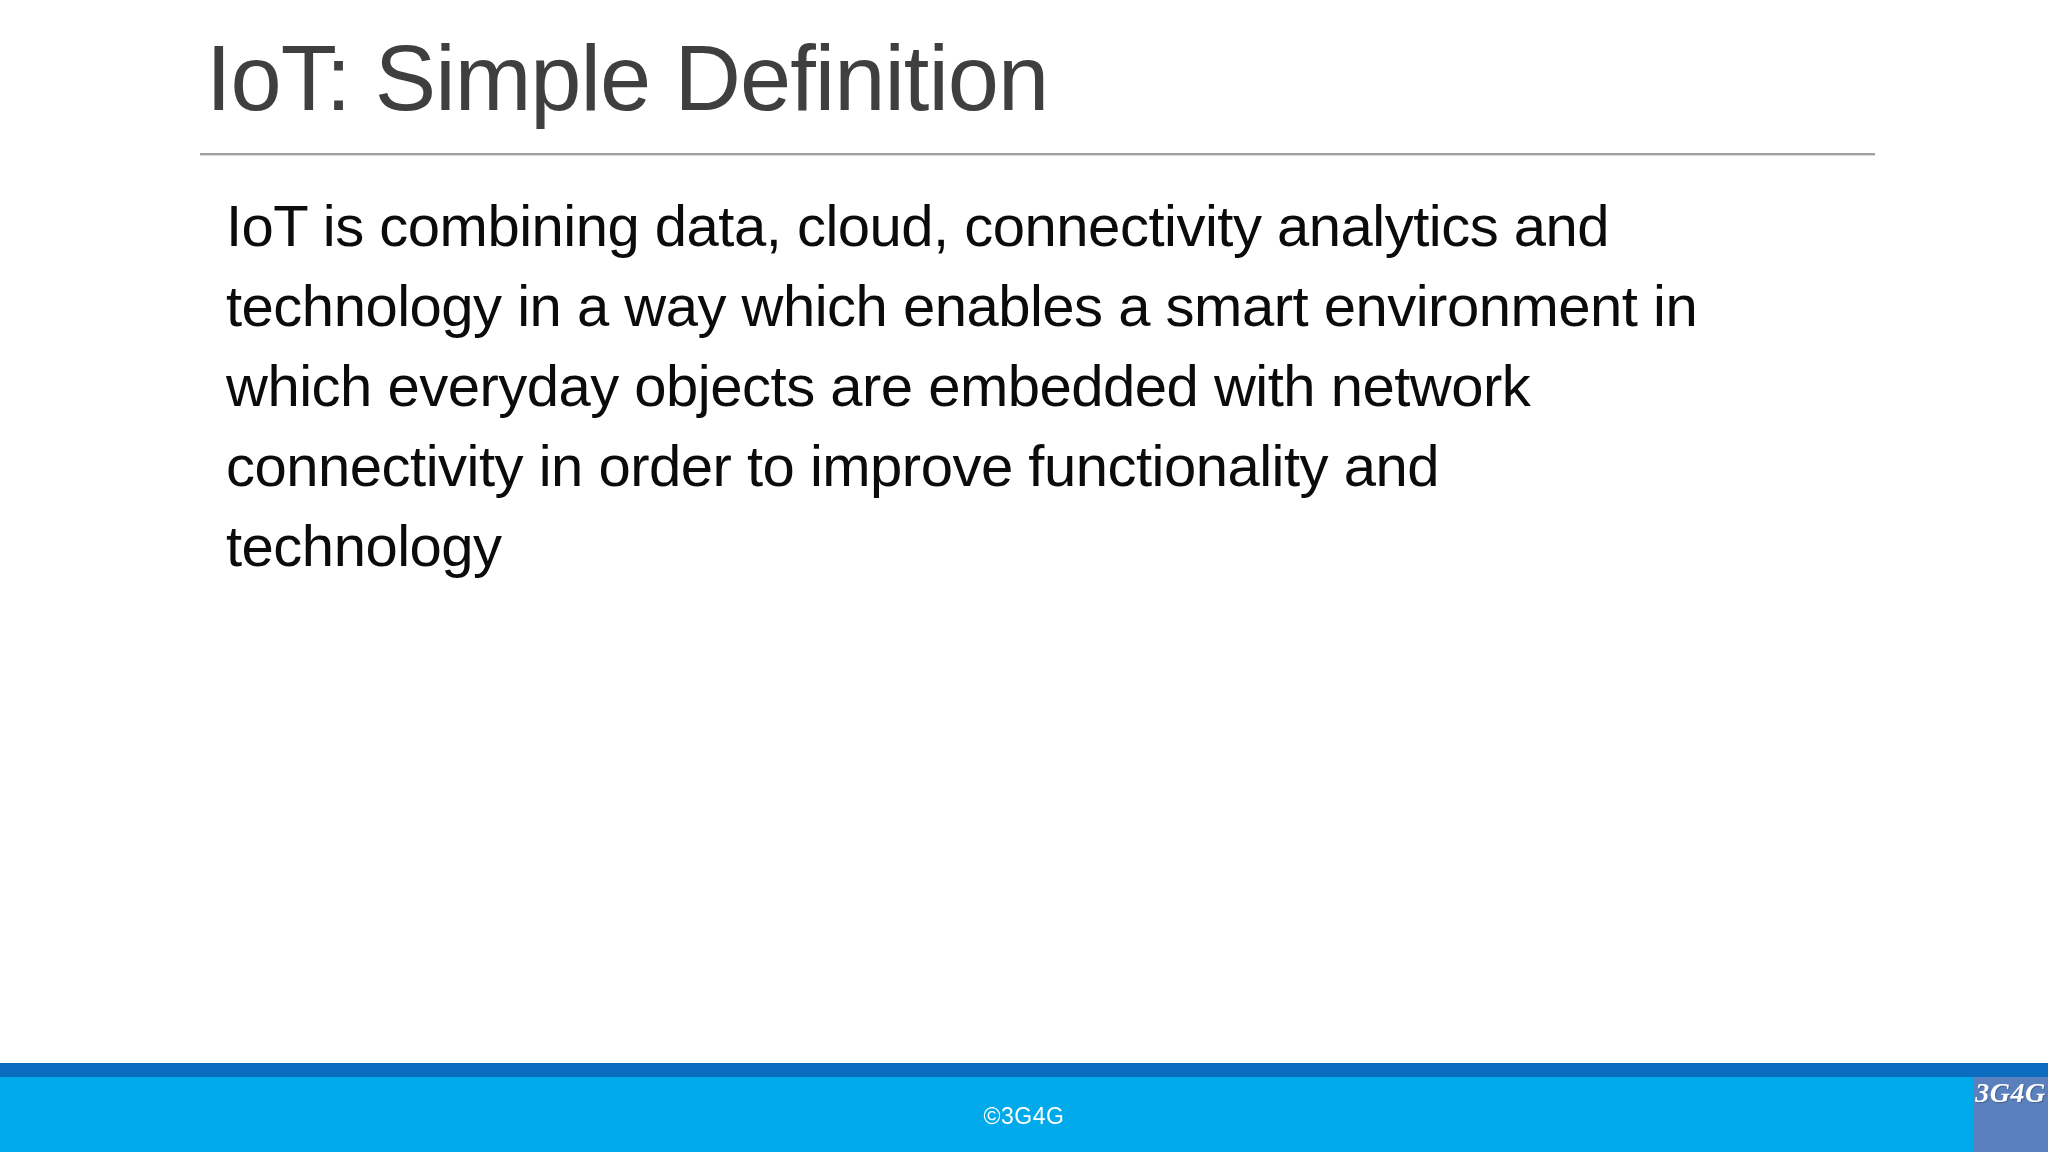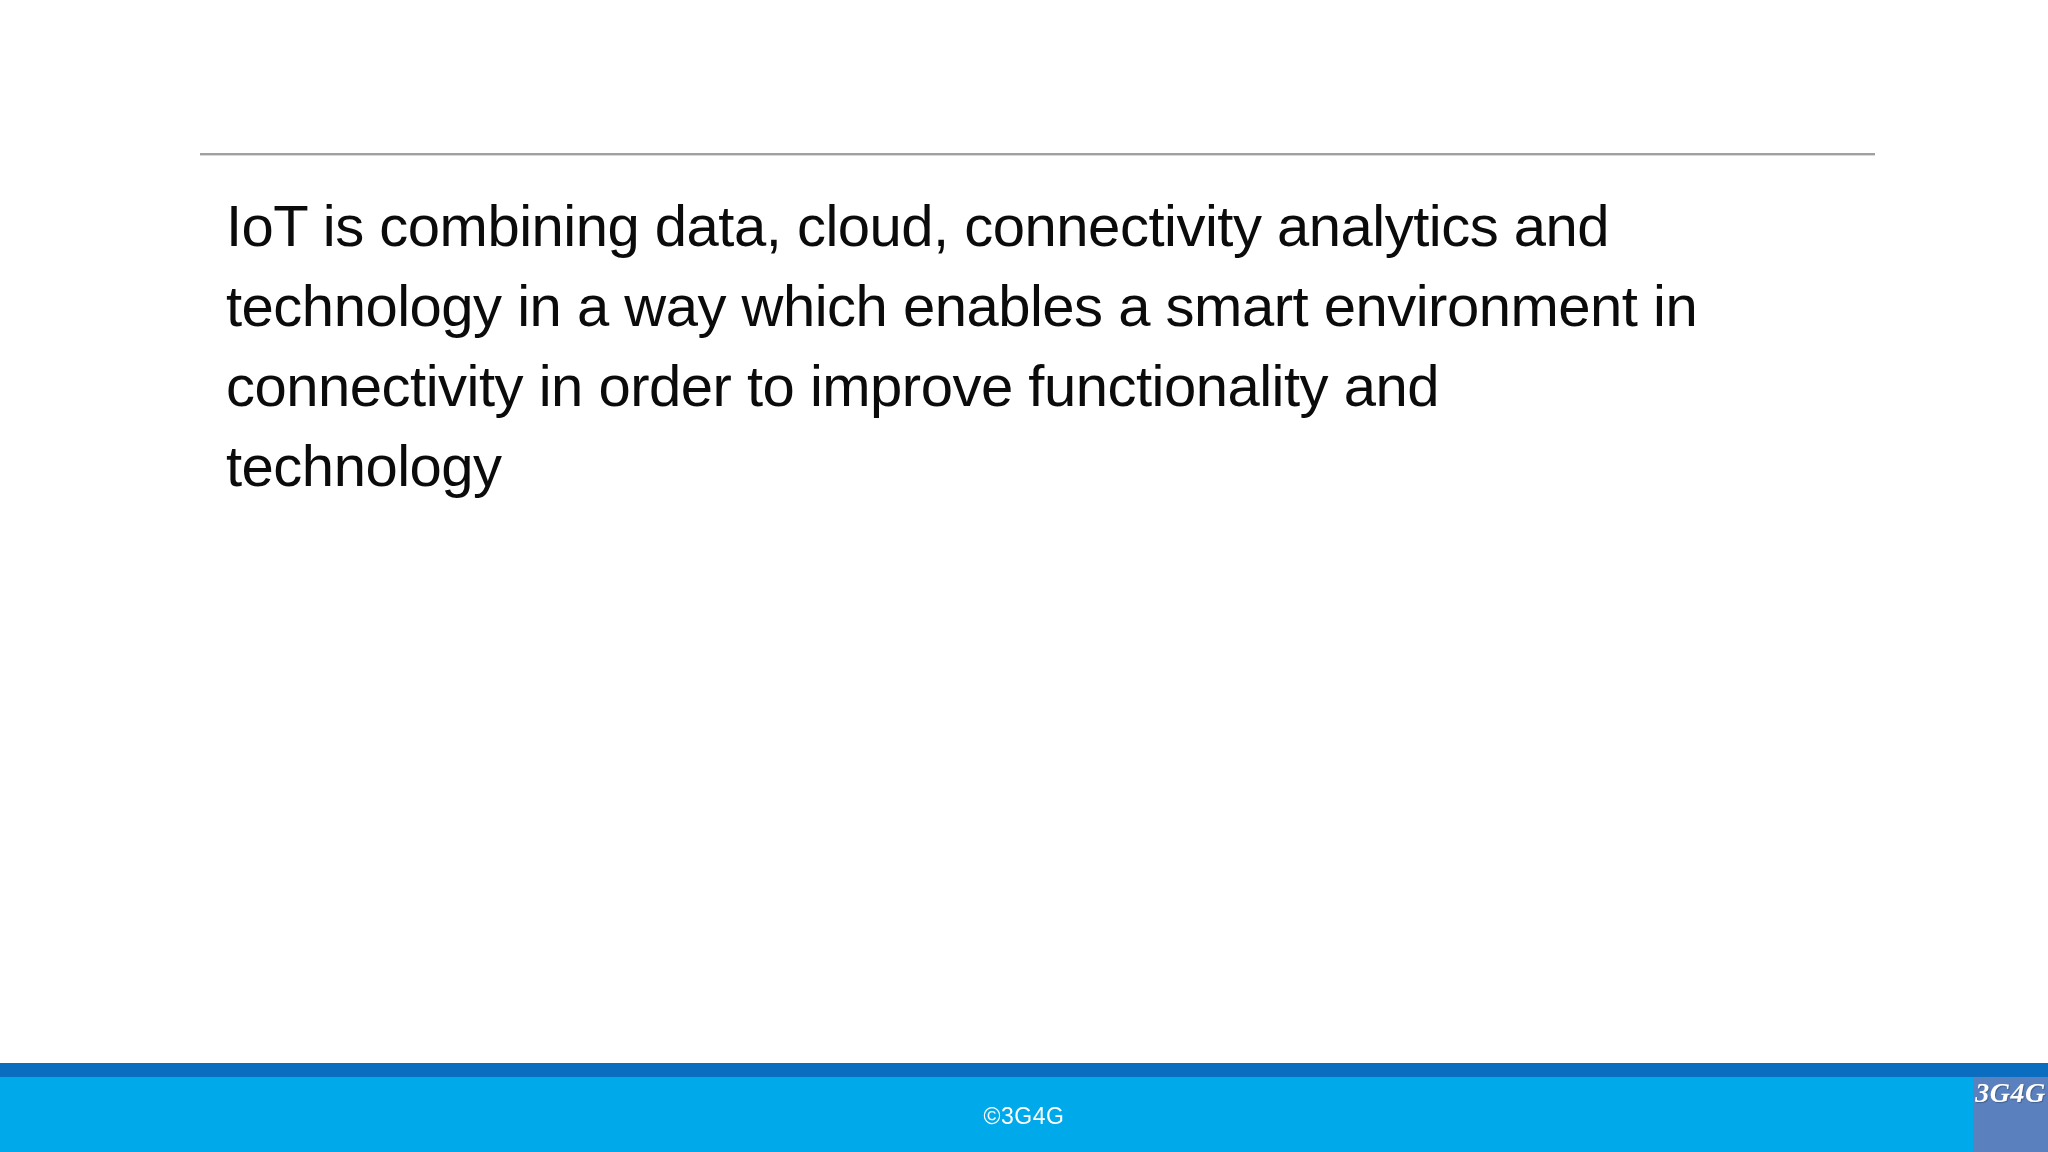--- a/index.html
+++ b/index.html
@@ -91,26 +91,28 @@
     color: var(--logo-text, #ffffff);
     letter-spacing: 0.5px;
     text-shadow: 1px 1px 1px rgba(0,0,0,0.25);
   }
 </style>
 </head>
 <body>
 
 <div class="slide">
 
+  <div class="slide-title">IoT: Simple Definition</div>
 
   <div class="title-divider"></div>
 
   <div class="body-text">
     <div class="body-line">IoT is combining data, cloud, connectivity analytics and</div>
     <div class="body-line">technology in a way which enables a smart environment in</div>
+    <div class="body-line">which everyday objects are embedded with network</div>
     <div class="body-line">connectivity in order to improve functionality and</div>
     <div class="body-line">technology</div>
   </div>
 
   <div class="footer-stripe"></div>
 
   <div class="footer-band">
     <span class="copyright">©3G4G</span>
   </div>
 

